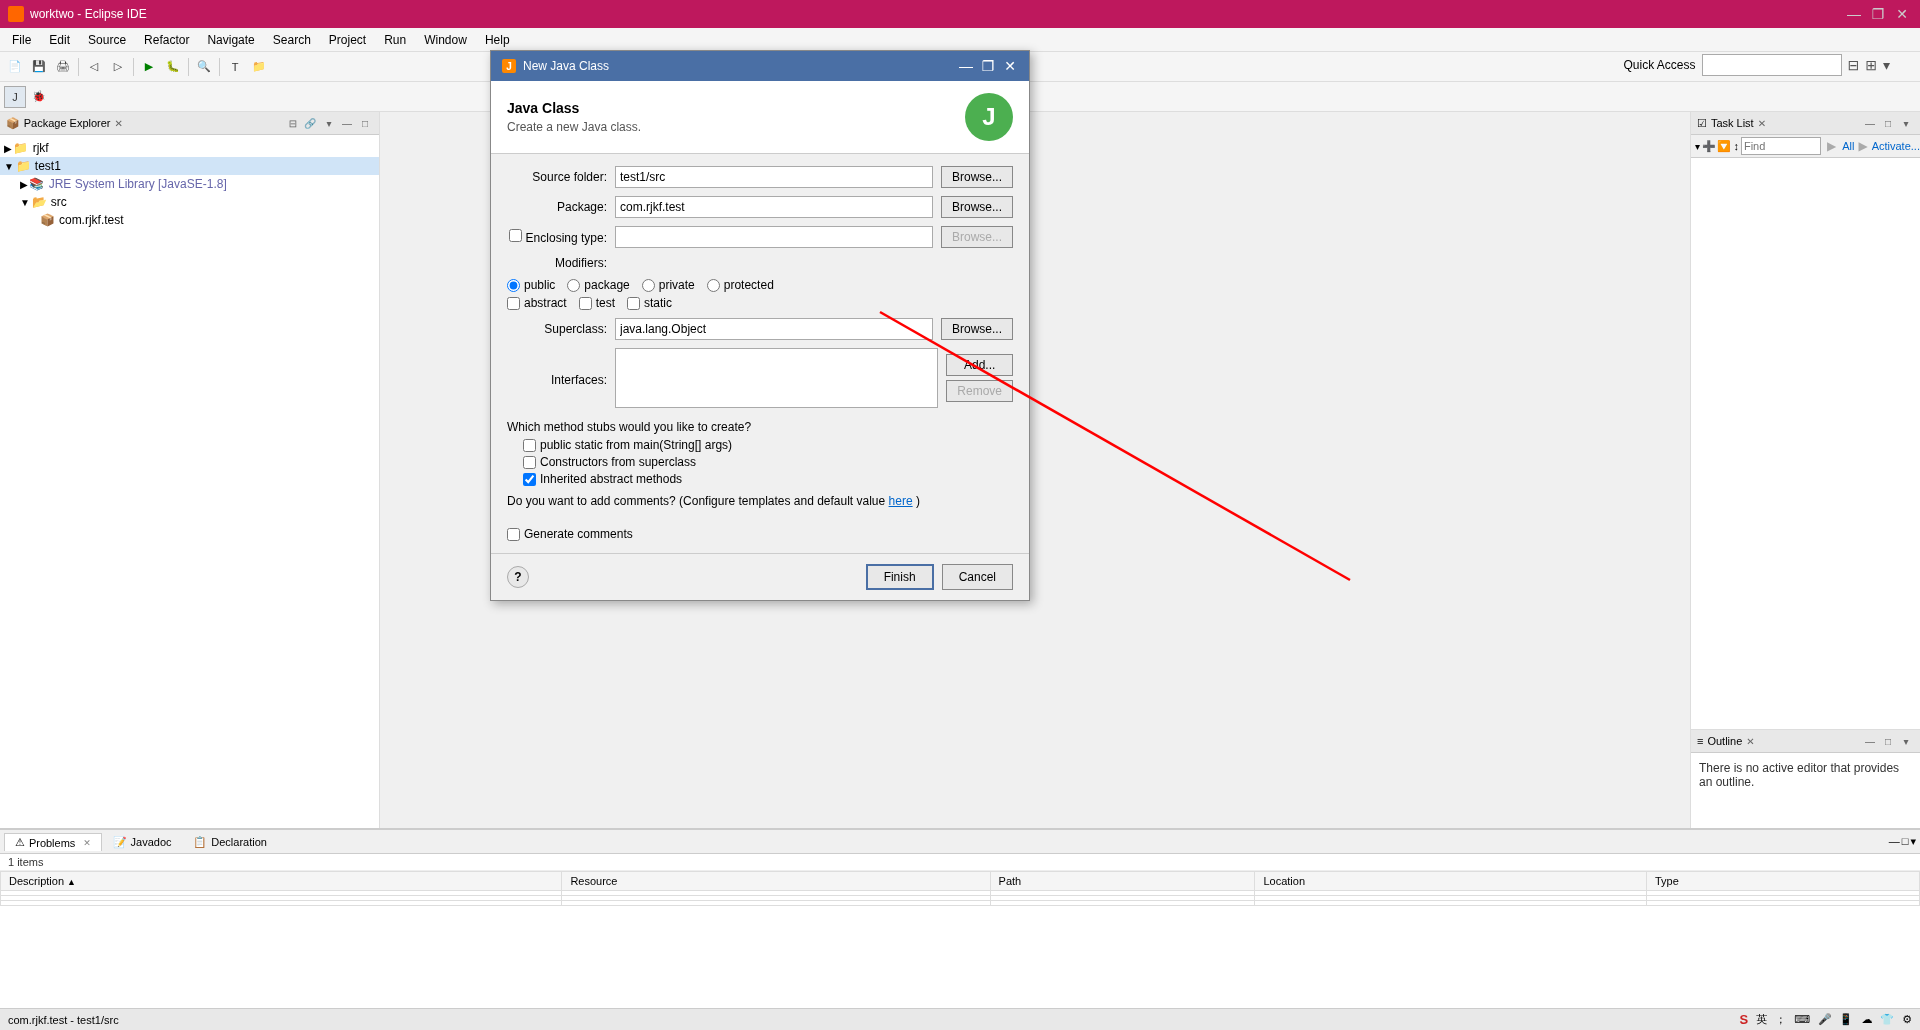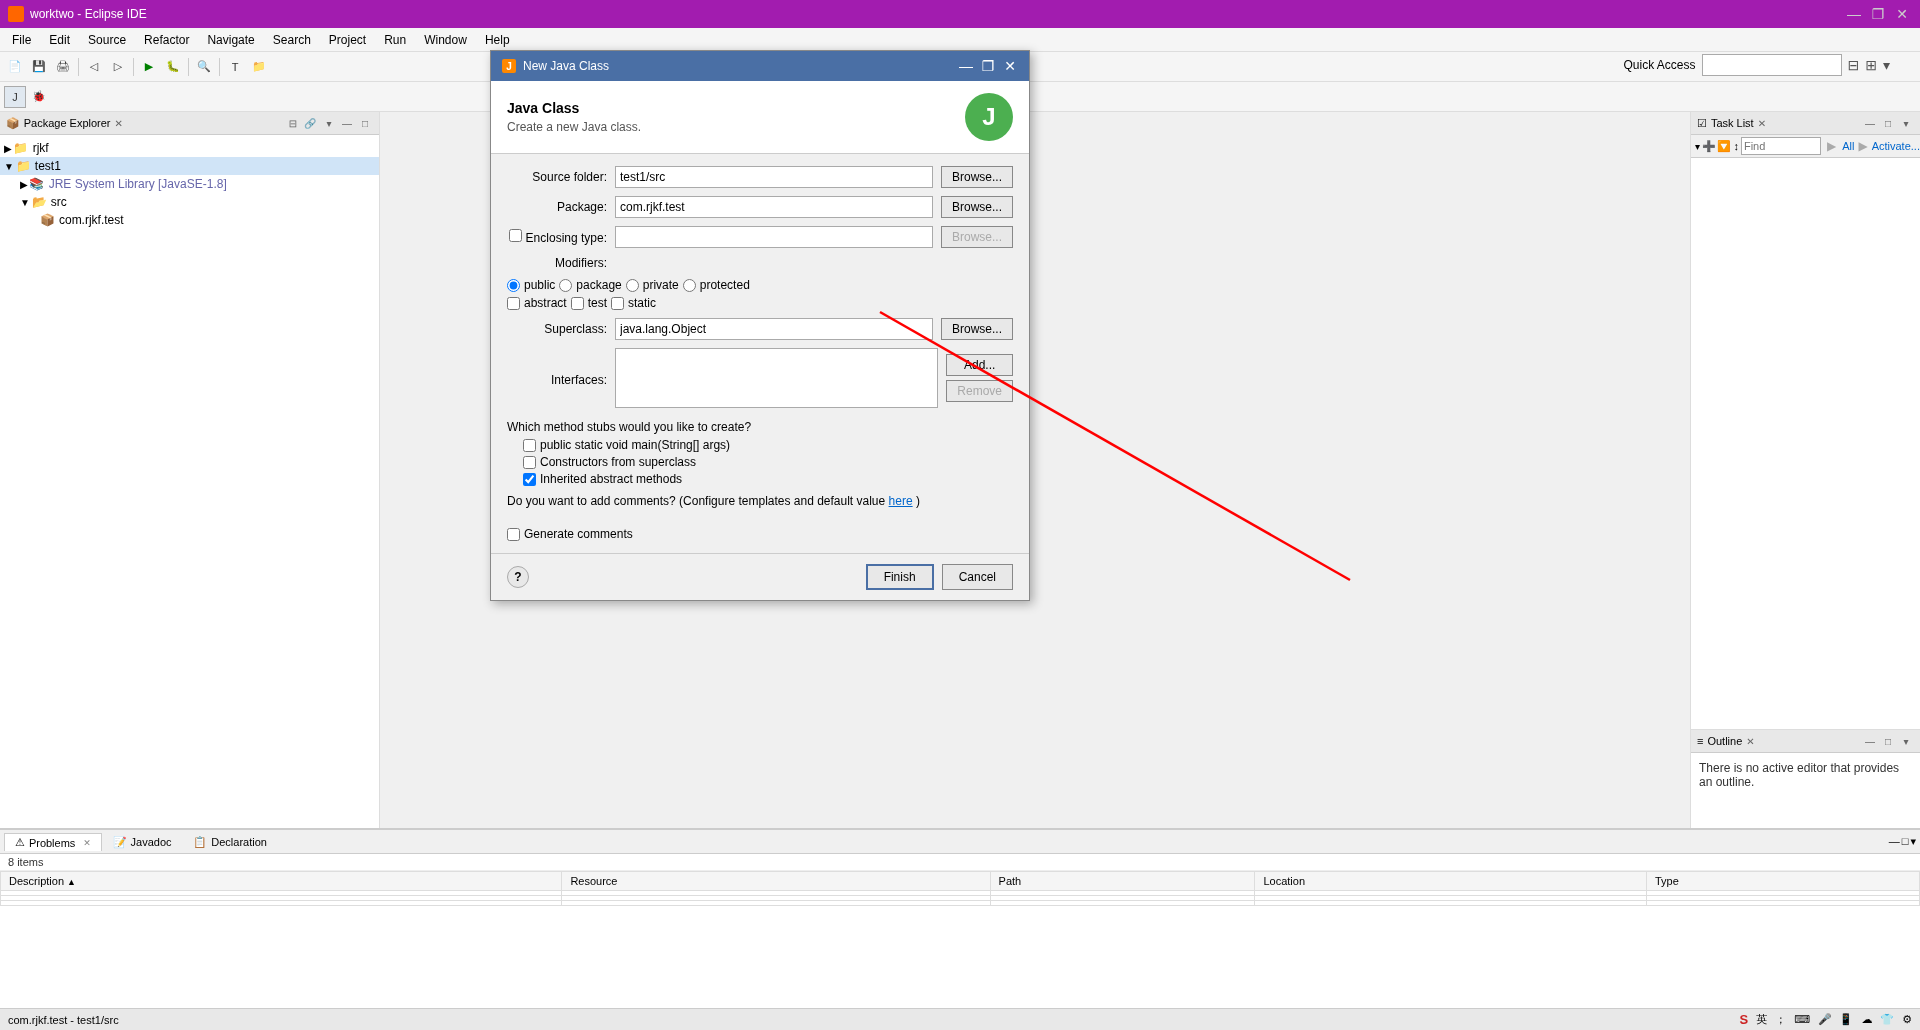--- a/index.html
+++ b/index.html
@@ -8,21 +8,21 @@
       font-size: 12px;
       background: #f0f0f0;
       width: 1920px;
       height: 1030px;
       overflow: hidden;
       position: relative;
     }
 
     
     .title-bar {
-      background: #a21caf;
+      background: #be185d;
       color: white;
       height: 28px;
       display: flex;
       align-items: center;
       padding: 0 8px;
       justify-content: space-between;
     }
     .title-bar-left { display: flex; align-items: center; gap: 6px; }
     .title-bar-icon { width: 16px; height: 16px; background: #ff6600; border-radius: 2px; display: inline-block; }
     .title-bar-title { font-size: 12px; }
@@ -307,21 +307,21 @@
       height: 22px;
       padding: 0 10px;
       border: 1px solid #888;
       background: #e8e8e8;
       cursor: pointer;
       font-size: 12px;
     }
 
     .modifiers-row {
       display: flex;
-      gap: 4px;
+      gap: 12px;
     }
     .radio-group { display: flex; align-items: center; gap: 4px; font-size: 12px; }
     .checkbox-group { display: flex; align-items: center; gap: 4px; font-size: 12px; }
 
     .interfaces-box {
       flex: 1;
       min-height: 60px;
       border: 1px solid #aaa;
       background: white;
     }
@@ -558,21 +558,21 @@
       <span>📋</span>
       <span>Declaration</span>
     </div>
     <div style="margin-left:auto;display:flex;gap:2px;">
       <span style="cursor:pointer;font-size:11px;">—</span>
       <span style="cursor:pointer;font-size:11px;">□</span>
       <span style="cursor:pointer;font-size:11px;">▾</span>
     </div>
   </div>
   <div class="bottom-content">
-    <div class="bottom-status">8 items</div>
+    <div class="bottom-status">1 items</div>
     <table class="problems-table">
       <thead>
         <tr>
           <th>
             <span>Description</span>
             <span style="font-size:9px;">▲</span>
           </th>
           <th><span>Resource</span></th>
           <th><span>Path</span></th>
           <th><span>Location</span></th>
@@ -725,21 +725,21 @@
         <button class="form-btn">Add...</button>
         <button class="form-btn" style="color:#aaa;">Remove</button>
       </div>
     </div>
 
     <div class="stubs-section">
       <div class="stubs-label">Which method stubs would you like to create?</div>
       <div style="display:flex;flex-direction:column;gap:3px;padding-left:16px;">
         <label class="checkbox-group">
           <input type="checkbox" style="">
-          <span>public static void main(String[] args)</span>
+          <span>public static from main(String[] args)</span>
         </label>
         <label class="checkbox-group">
           <input type="checkbox" style="">
           <span>Constructors from superclass</span>
         </label>
         <label class="checkbox-group">
           <input type="checkbox" checked="" style="">
           <span>Inherited abstract methods</span>
         </label>
       </div>

